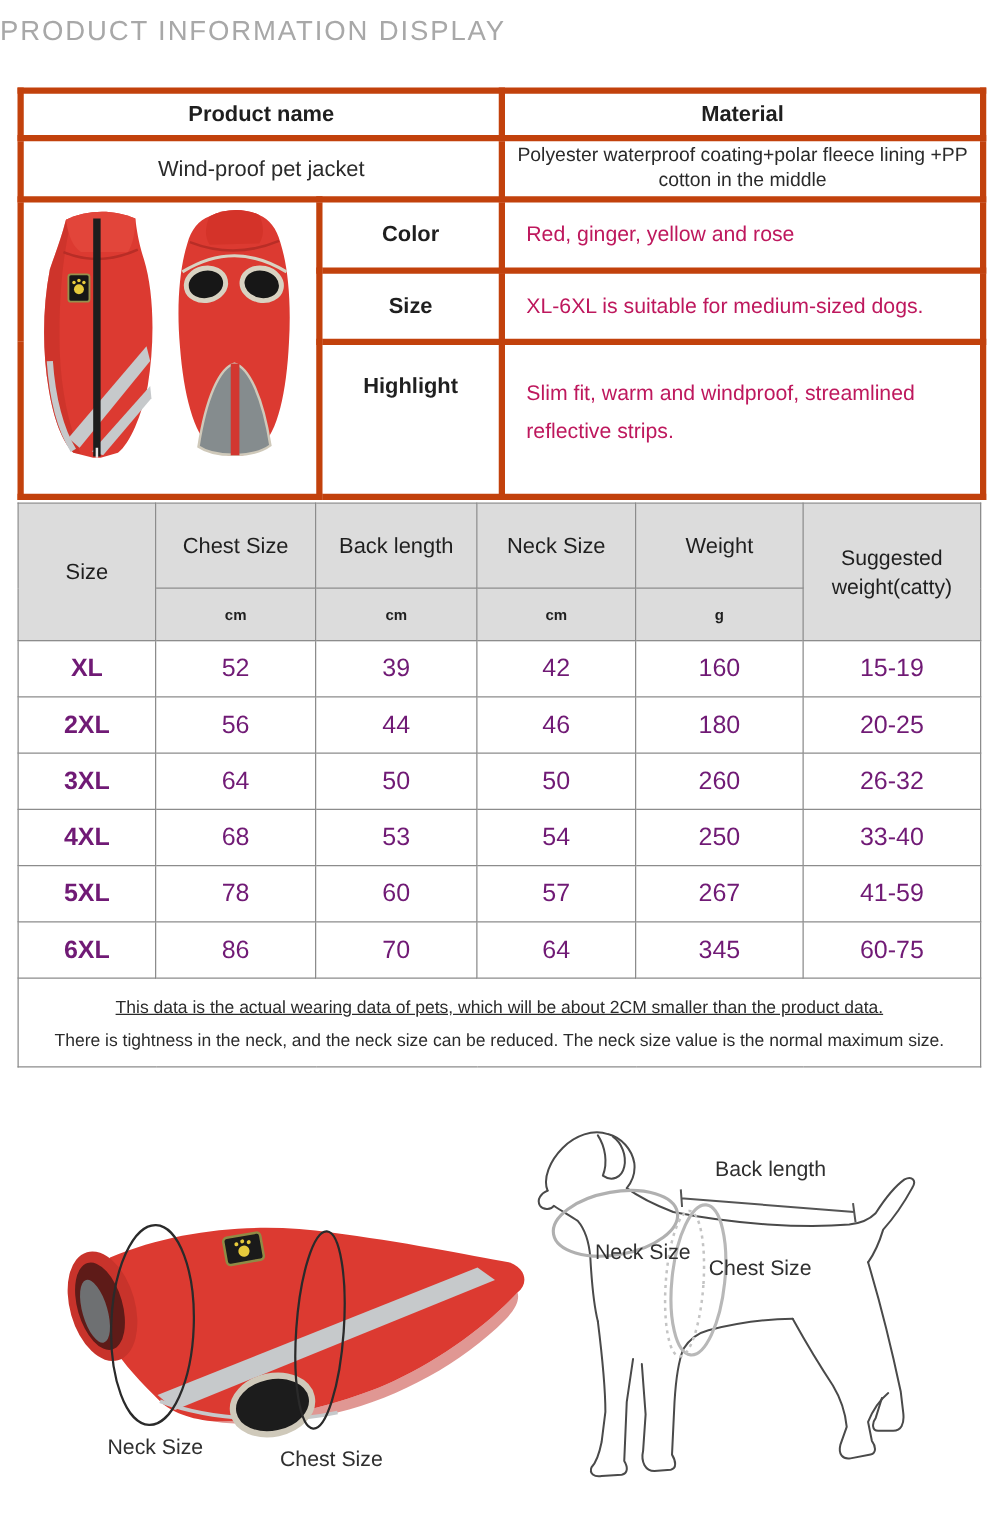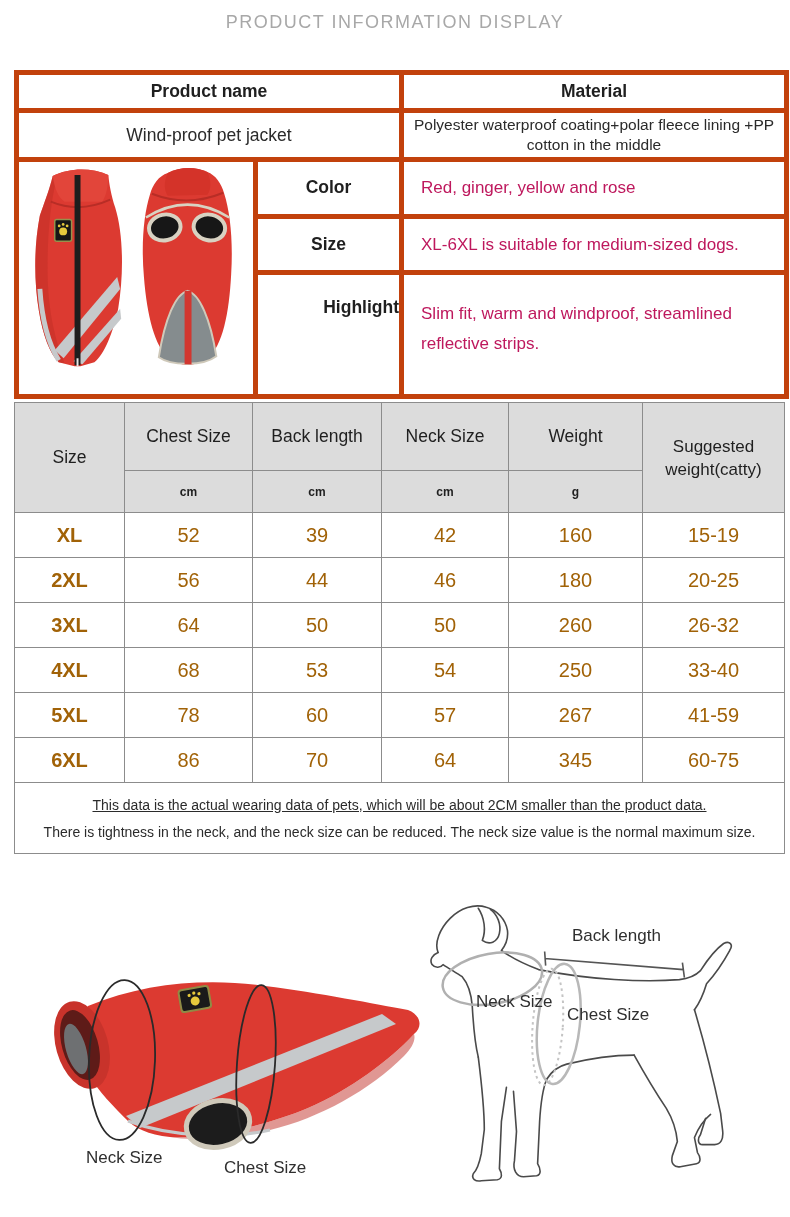--- a/index.html
+++ b/index.html
@@ -1,47 +1,47 @@
 <!DOCTYPE html>
 <html><head>
 <meta charset="utf-8">
 <style>
   * { margin:0; padding:0; box-sizing:border-box; }
   html,body { background:#ffffff; }
   body { font-family:"Liberation Sans", sans-serif; color:#262626; }
   .canvas { position:relative; width:790px; height:1217px; background:#fff; overflow:hidden; }
 
-  .page-title { position:absolute; top:12px; left:0; width:100%; text-align:center;
-    font-size:18px; letter-spacing:1.5px; color:#a8a8a8; font-weight:400; }
+  .page-title { position:absolute; top:12px; left:0; width:100%; text-align:left;
+    font-size:22px; letter-spacing:1.5px; color:#a8a8a8; font-weight:400; }
 
   
   .info-table { position:absolute; top:70px; left:14px; width:770px;
     border-collapse:collapse; table-layout:fixed; }
   .info-table th, .info-table td { border:5px solid #c2410c; text-align:center; vertical-align:middle; }
   .info-table th { font-size:17.5px; font-weight:700; height:38px; color:#1f1f1f; }
   .info-table .r2 td { height:47px; font-size:17.5px; color:#2a2a2a; }
   .info-table td.material { font-size:15.5px; line-height:20px; padding:2px 2px; }
   .info-table td.photo-cell { padding:0; vertical-align:middle; background:#fff; }
   .info-table td.lbl { font-size:17.5px; font-weight:700; color:#1f1f1f; }
   .info-table .r3 td.lbl, .info-table .r3 td.val { height:55px; }
   .info-table .r4 td.lbl, .info-table .r4 td.val { height:55px; }
   .info-table .r5 td { height:120px; vertical-align:top; }
-  .info-table .r5 td.lbl { padding-top:22px;text-align:right; }
+  .info-table .r5 td.lbl { padding-top:22px; }
   .info-table td.val { text-align:left; padding-left:17px; font-size:17px; color:#be185d; }
   .info-table .r5 td.val { padding-top:24px; padding-right:30px; line-height:30px; }
 
   
   .size-table { position:absolute; top:402px; left:14px; width:770px;
     border-collapse:collapse; table-layout:fixed; text-align:center; }
   .size-table th, .size-table td { border:1px solid #8c8c8c; vertical-align:middle; }
   .size-table thead th { background:#dcdcdc; font-weight:400; font-size:17.5px; color:#1f1f1f; }
   .size-table .hdr-row th { height:68px; }
   .size-table .unit-row th { height:42px; font-weight:700; font-size:12px; }
   .size-table th.suggested { font-size:17px; line-height:23px; padding:0 10px; }
-  .size-table tbody td { height:45px; font-size:20px; color:#a16207; }
+  .size-table tbody td { height:45px; font-size:20px; color:#701a75; }
   .size-table tbody td.sz { font-weight:700; }
   .size-table td.notes-cell { height:71px; font-size:14px; color:#2b2b2b; line-height:20px; padding:6px 4px; }
   .size-table td.notes-cell .note1 { margin-bottom:7px;text-decoration:underline; }
 
   
   .bottom { position:absolute; top:853px; left:0; width:790px; height:364px; }
   .bottom .mlabel { position:absolute; font-size:17px; color:#2f2f2f; white-space:nowrap; }
   .lbl-jacket-neck  { left:86px;  top:295px; }
   .lbl-jacket-chest { left:224px; top:305px; }
   .lbl-dog-back     { left:572px; top:73px;  }

